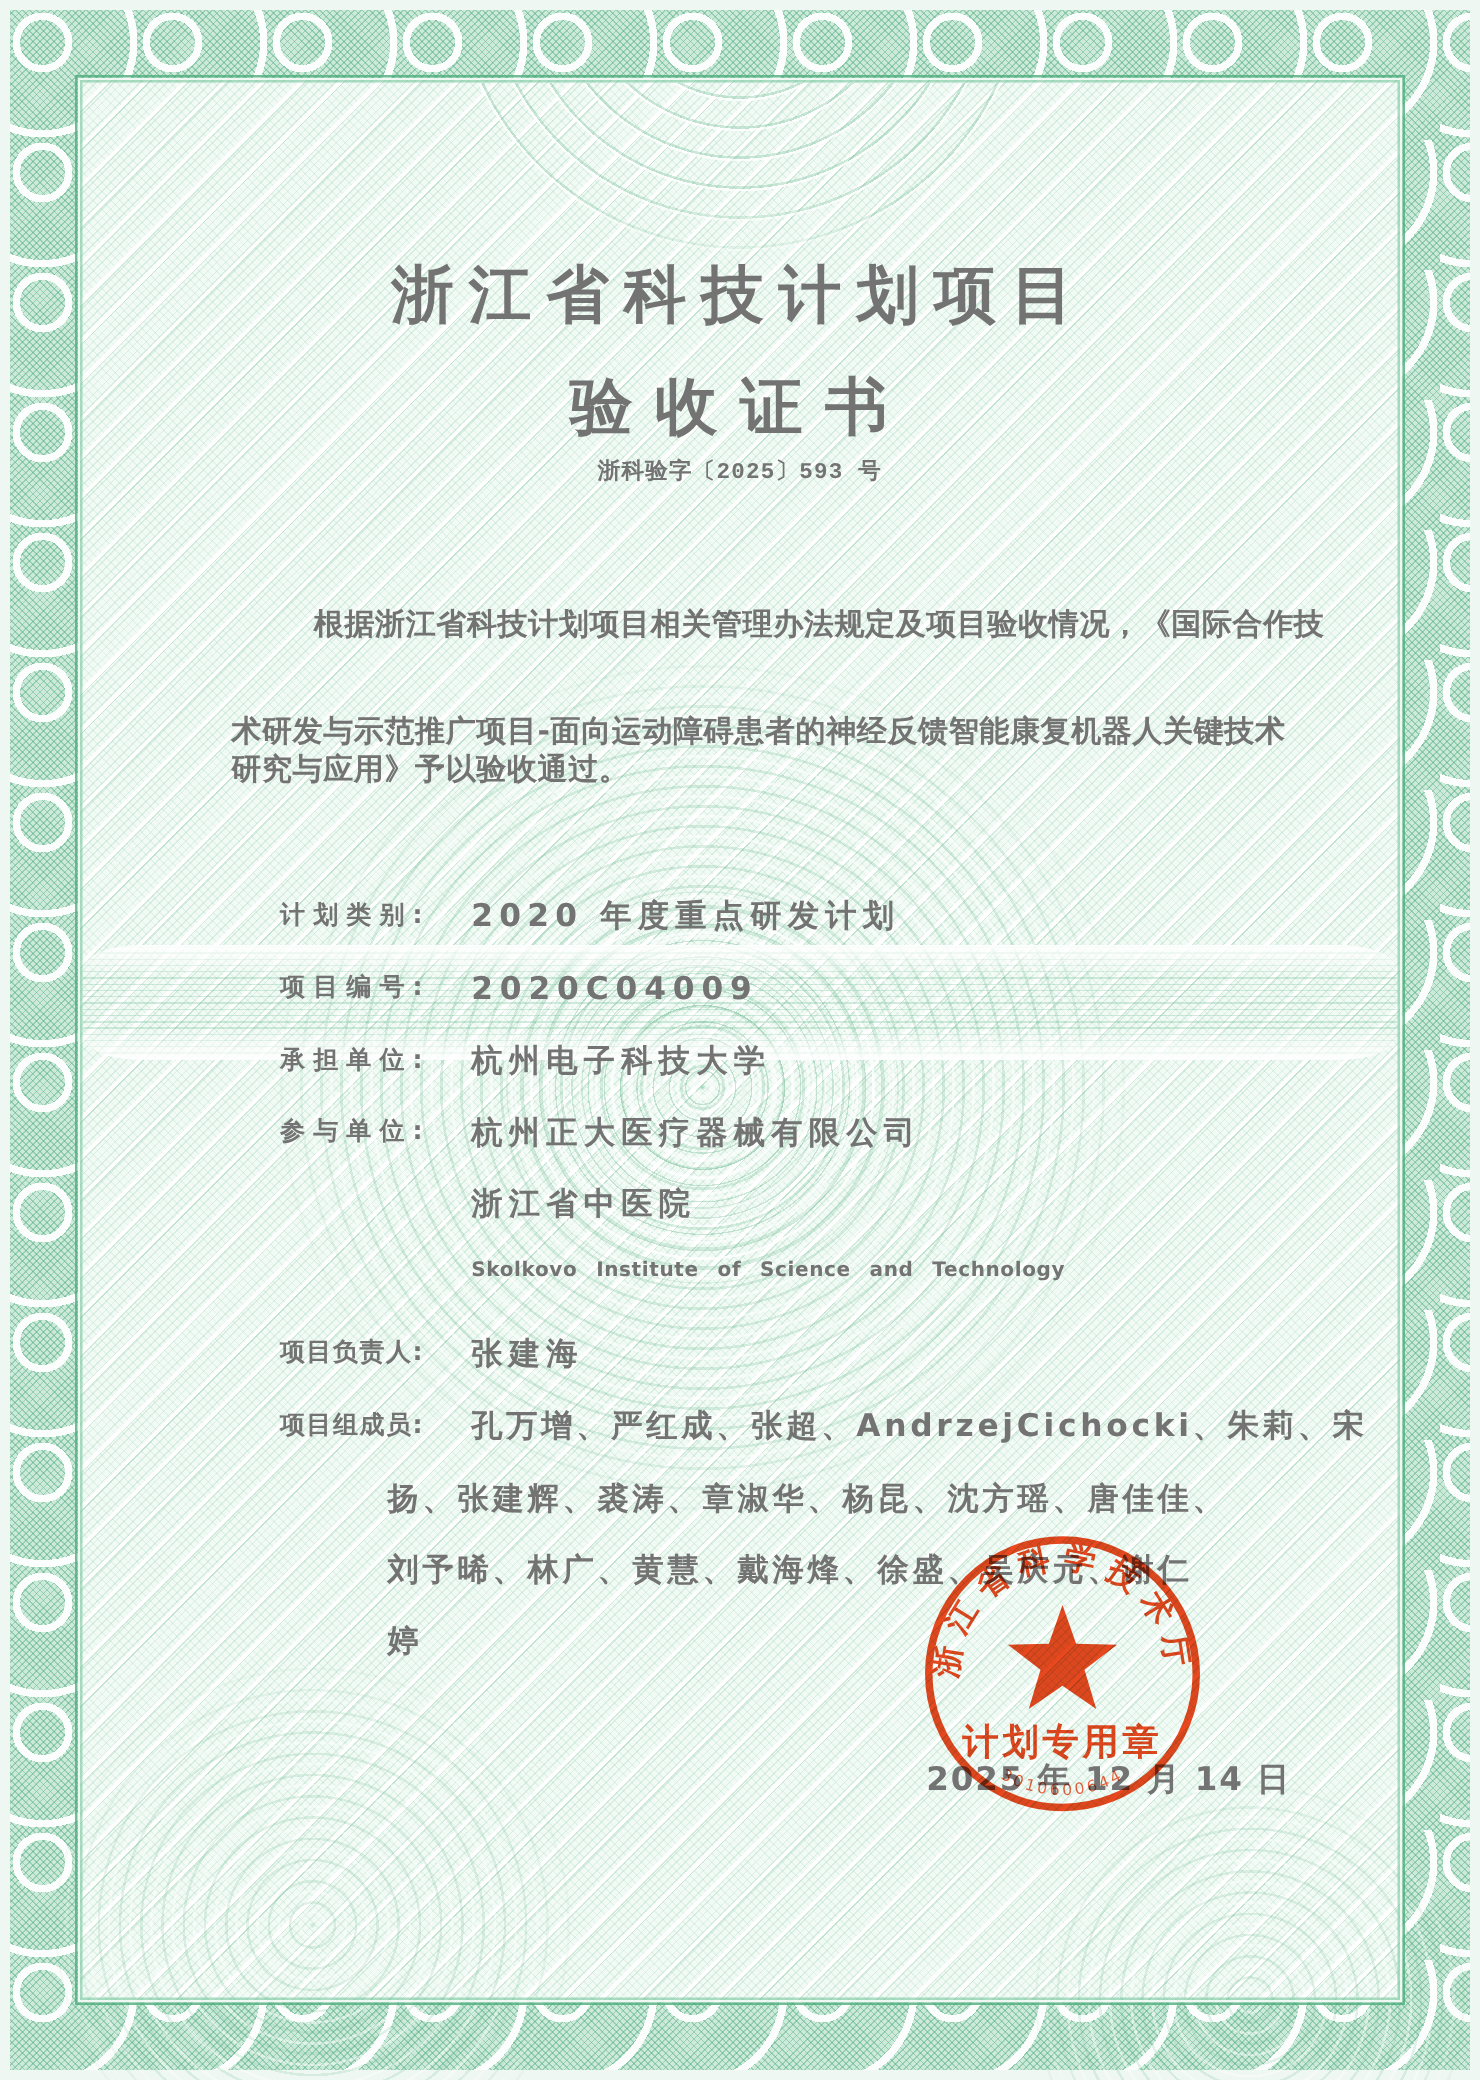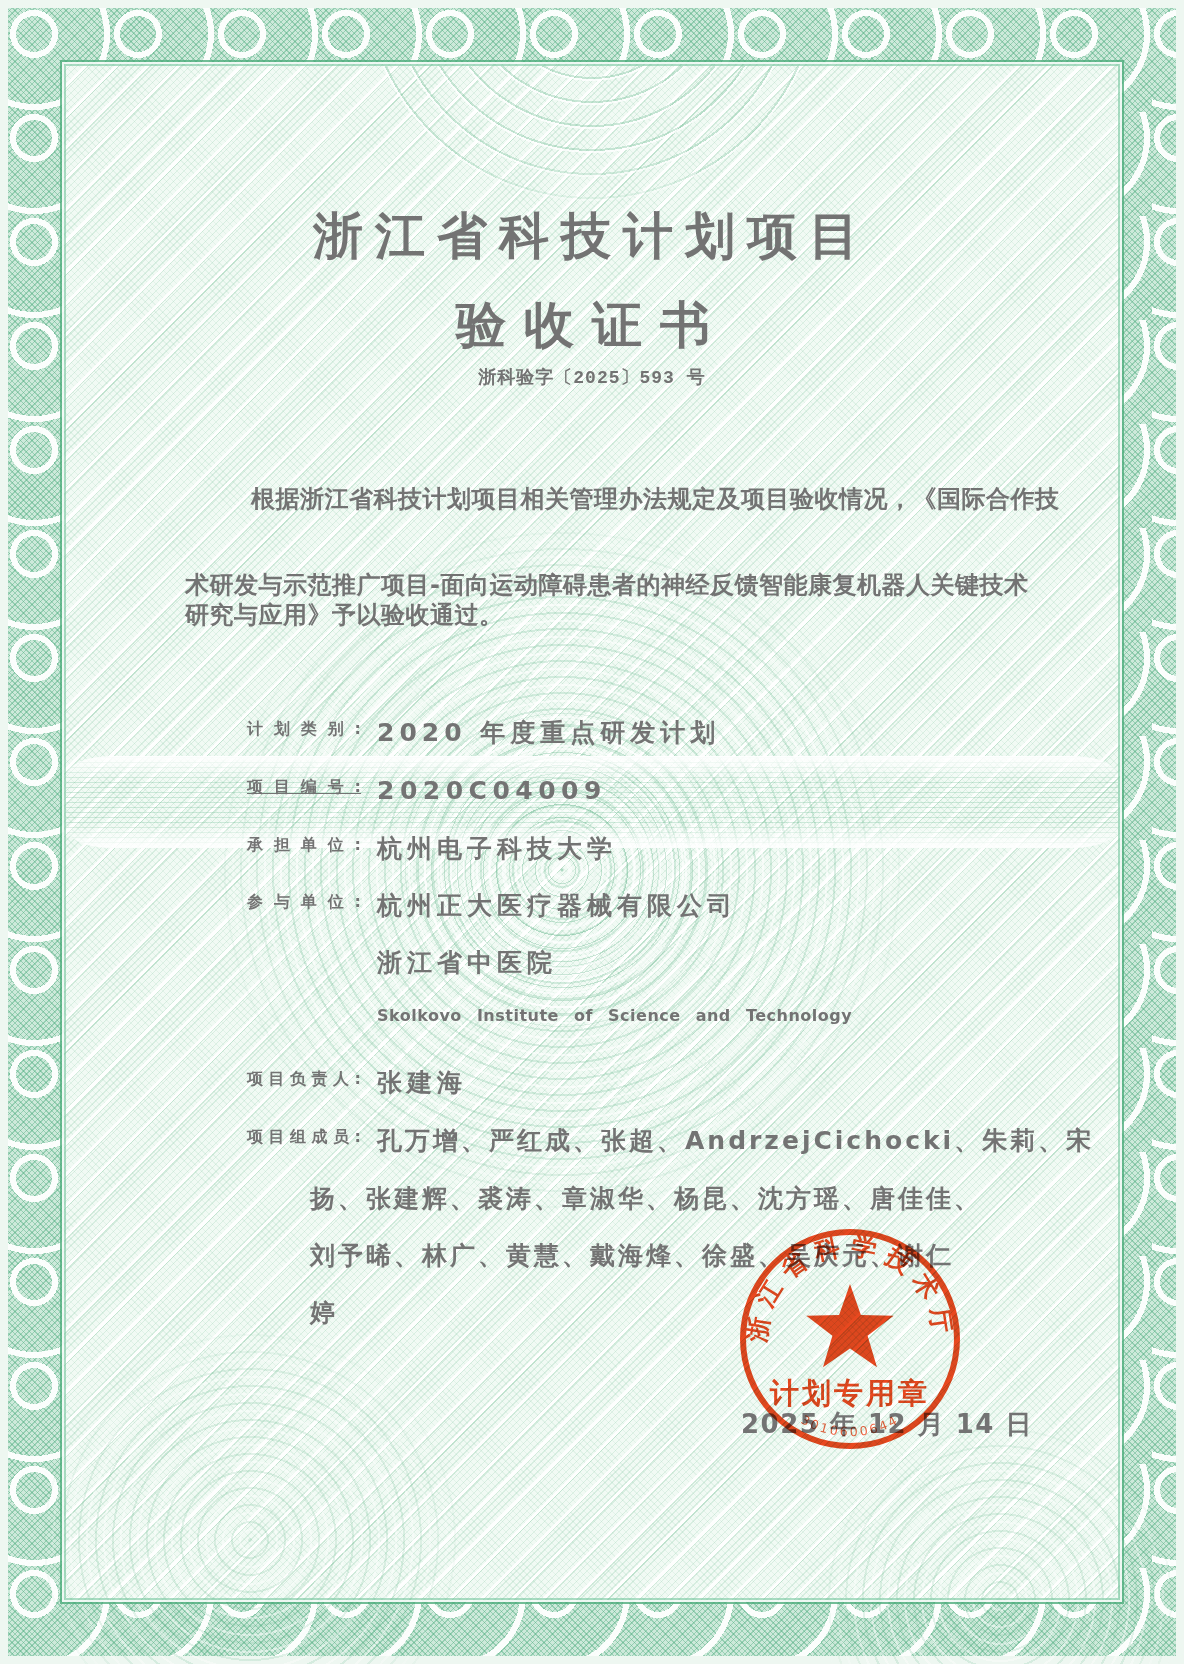--- a/index.html
+++ b/index.html
@@ -66,23 +66,23 @@
   
   .t{position:absolute;line-height:1.15;font-weight:bold;white-space:nowrap;}
   .center{left:0;right:0;text-align:center;}
   .title{top:208px;font-size:50px;letter-spacing:12px;}
   .subtitle{top:297px;font-size:50px;letter-spacing:18px;}
   .docnum{top:368px;font-size:18px;letter-spacing:1px;font-family:Liberation Mono, monospace;}
   .bodyline{font-size:24px;letter-spacing:.5px;}
   .b1{left:229px;top:486px;padding-left:22px;}
   .b2{left:185px;top:544px;margin-top:28px;}
   .b3{left:185px;top:602px;}
-  .flabel{left:247px;width:114px;font-size:16px;white-space:normal;
+  .flabel{left:224px;width:114px;font-size:20px;white-space:normal;
     text-align:justify;text-align-last:justify;}
-  .fl1{top:720px;} .fl2{top:778px;text-decoration:underline;} .fl3{top:836px;} .fl4{top:893px;}
+  .fl1{top:720px;} .fl2{top:778px;} .fl3{top:836px;} .fl4{top:893px;}
   .fl5{top:1070px;} .fl6{top:1128px;}
   .fval{left:377px;font-size:25px;letter-spacing:5px;}
   .fv1{top:719px;} .fv2{top:777px;letter-spacing:5.5px;} .fv3{top:835px;} .fv4{top:892px;}
   .fv4b{top:949px;} 
   .fv4c{top:1007px;font-size:16px;letter-spacing:.5px;word-spacing:9px;}
   .fv5{top:1069px;}
   .member{left:377px;font-size:25px;letter-spacing:3px;}
   .m1{top:1127px;text-align:center;} .m2{left:310px;top:1185px;} .m3{left:310px;top:1242px;} .m4{left:310px;top:1299px;}
   .date{left:741px;top:1410px;font-size:26px;letter-spacing:1.5px;}
   

